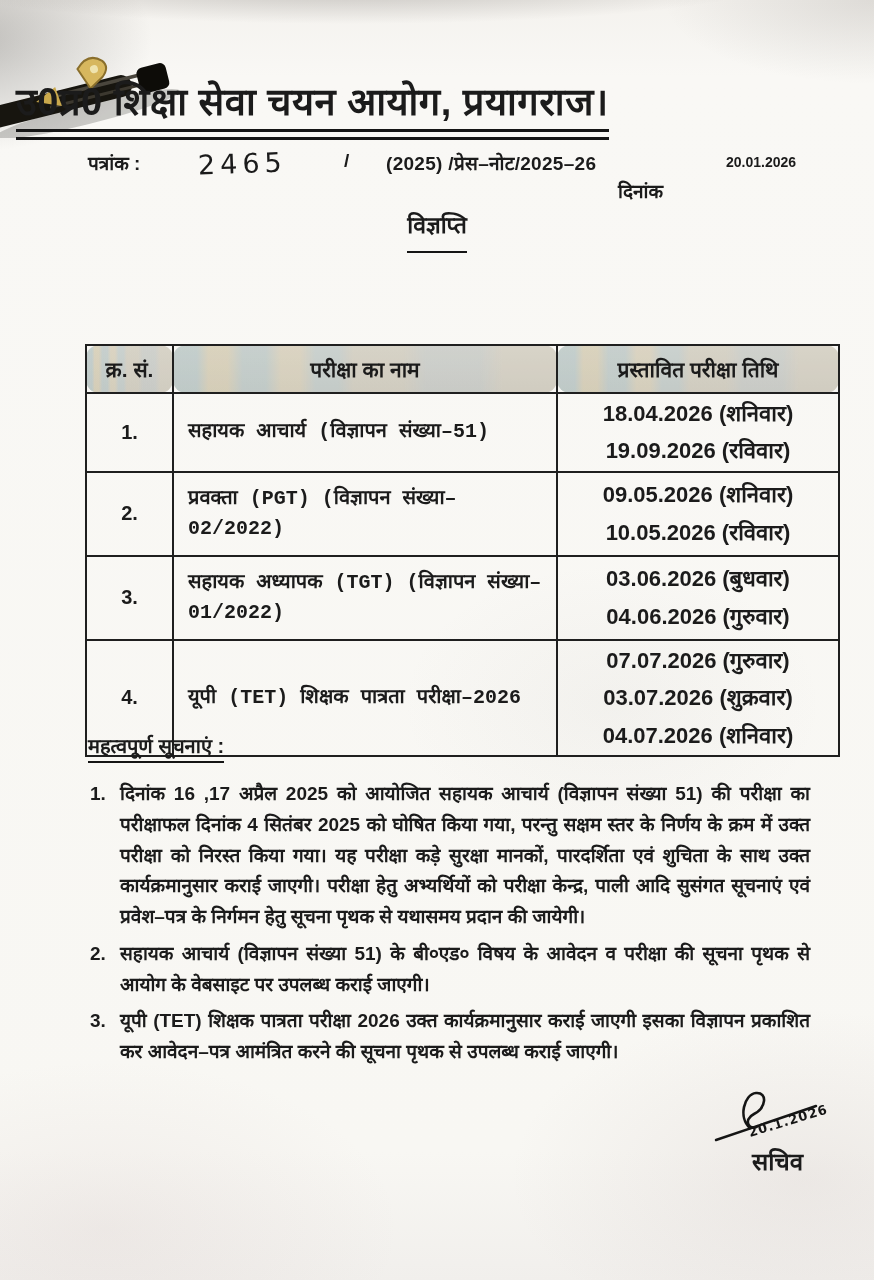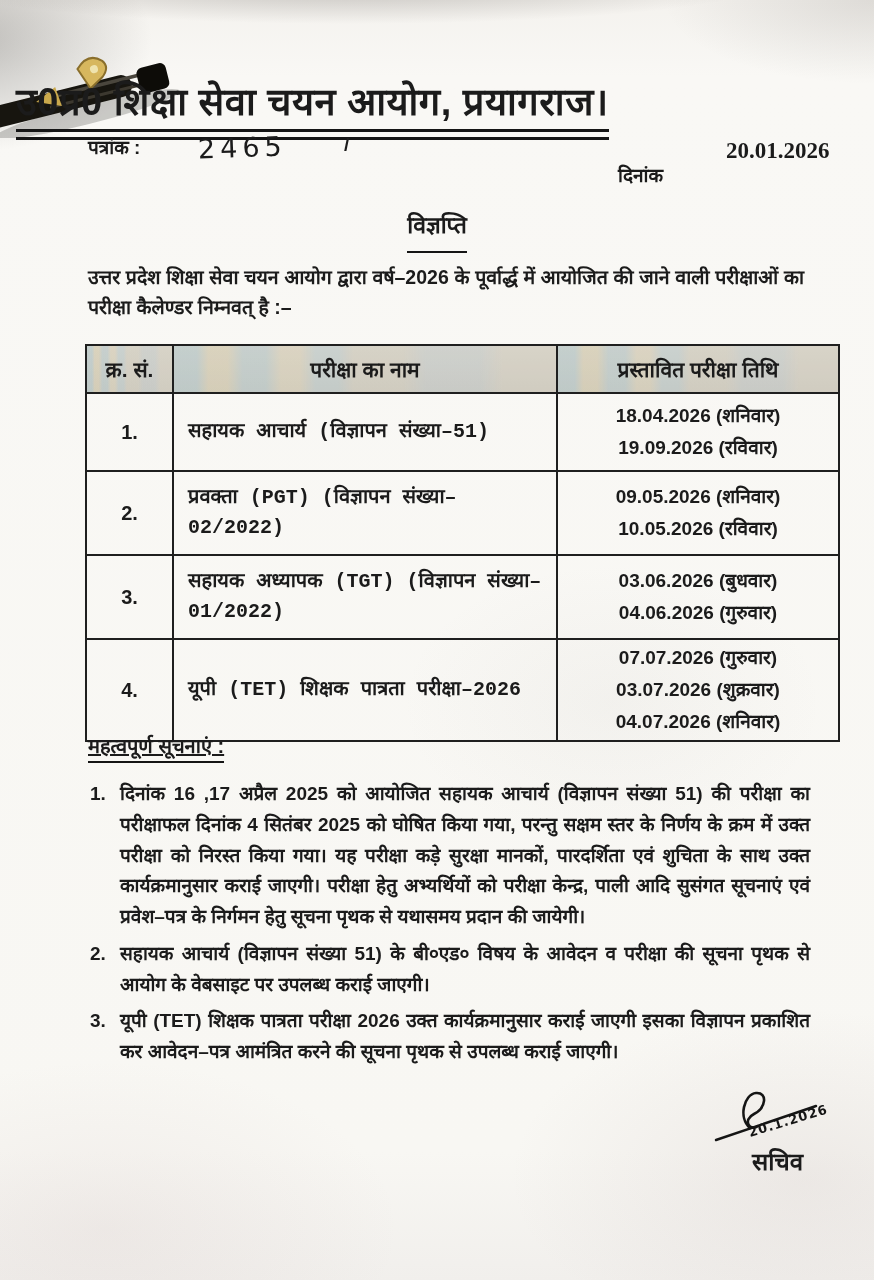--- a/index.html
+++ b/index.html
@@ -23,60 +23,61 @@
   .pen{position:absolute;left:-14px;top:8px;width:250px;height:130px;}
 
   .doc{position:absolute;inset:0;}
 
   
   .title-wrap{position:absolute;top:74px;left:16px;width:874px;text-align:left;}
   .title-outer{display:inline-block;border-bottom:3px solid #151515;padding-bottom:5px;}
   .title-inner{display:inline-block;border-bottom:3px solid #151515;padding-bottom:3px;
     font-size:38px;font-weight:700;letter-spacing:.5px;}
 
-  .meta-row{position:absolute;top:132px;left:0;width:830px;height:40px;font-weight:700;font-size:19px;}
+  .meta-row{position:absolute;top:148px;left:0;width:830px;height:40px;font-weight:700;font-size:19px;}
   .meta-row .patrank-label{position:absolute;left:88px;top:2px;}
   .meta-row .patrank-number{position:absolute;left:198px;top:0px;
     font-weight:400;font-size:27px;letter-spacing:5px;transform:rotate(-2deg);font-family:"DejaVu Sans",sans-serif;}
   .meta-row .slash{position:absolute;left:344px;top:2px;}
   .meta-row .ref{position:absolute;left:386px;top:2px;letter-spacing:.3px;}
   .meta-row .date-label{position:absolute;left:618px;top:2px;margin-top:28px;}
-  .meta-row .date-value{position:absolute;left:726px;top:6px;font-size:23px;font-family:Liberation Serif, serif;}
+  .meta-row .date-value{position:absolute;left:726px;top:6px;font-size:14px;}
 
   .notice-heading-wrap{position:absolute;top:208px;left:0;width:874px;text-align:center;}
   .notice-heading{display:inline-block;font-size:23px;font-weight:700;
     border-bottom:2.5px solid #151515;padding-bottom:11px;}
 
   .intro{position:absolute;top:262px;left:88px;width:716px;
     font-size:19.5px;font-weight:600;line-height:1.55;text-align:justify;}
 
   
   table.cal{position:absolute;top:344px;left:85px;border-collapse:collapse;table-layout:fixed;width:753px;}
   table.cal td,table.cal th{border:2.4px solid #1f1f1f;vertical-align:middle;}
   table.cal th{
     height:44px;font-size:21px;font-weight:700;
     background:
       linear-gradient(90deg, rgba(140,190,200,.25) 0 6%, rgba(225,205,140,.25) 9% 14%, rgba(140,190,200,.22) 18% 24%,
         rgba(230,210,150,.22) 28% 33%, rgba(150,195,205,.20) 37% 43%, rgba(210,200,160,.18) 47% 60%, rgba(160,190,195,.15) 66% 80%, rgba(215,205,170,.2) 86% 100%),
       linear-gradient(180deg,#d8d5cf,#cfccc6);
+    border-radius: 13px;
   }
   .col-sn{width:87px;}
   .col-name{width:384px;}
   .col-date{width:282px;}
   td.sn{height:74px;text-align:center;font-size:20px;font-weight:700;}
   tr.r2 td.sn,tr.r3 td.sn{height:80px;}
   tr.r4 td.sn{height:98px;}
   td.name{padding:6px 12px 6px 14px;font-size:20px;font-weight:600;line-height:1.5;font-family:Liberation Mono, monospace;}
-  td.dates{text-align:center;font-size:19px;font-weight:600;border-radius:9px;}
+  td.dates{text-align:center;font-size:22px;font-weight:600;border-radius:9px;}
   td.dates .dline{line-height:1.7;}
 
   
   .notes{position:absolute;top:732px;left:88px;width:722px;}
   .notes-heading{display:inline-block;font-size:20px;font-weight:700;
-    border-bottom:2.2px solid #151515;padding-bottom:2px;margin-bottom:10px;text-decoration:underline;}
+    border-bottom:2.2px solid #151515;padding-bottom:2px;margin-bottom:10px;}
   .note{display:flex;margin-top:6px;}
   .note-num{width:30px;flex:0 0 30px;font-weight:700;font-size:19px;line-height:1.62;padding-left:2px;}
   .note-text{flex:1;font-size:19px;font-weight:600;line-height:1.62;text-align:justify;}
 
   
   .sig-block{position:absolute;top:1088px;left:690px;width:160px;}
   .sig-svg{display:block;margin-left:8px;}
   .sig-title{font-size:24px;font-weight:700;margin:-8px 0 0 62px;}
 </style>
 </head>
@@ -100,29 +101,29 @@
 <div class="doc">
 
   <div class="title-wrap">
     <span class="title-outer"><span class="title-inner">उ0प्र0 शिक्षा सेवा चयन आयोग, प्रयागराज।</span></span>
   </div>
 
   <div class="meta-row">
     <span class="patrank-label">पत्रांक :</span>
     <span class="patrank-number">2465</span>
     <span class="slash">/</span>
+    <span class="ref">(2025) /प्रेस–नोट/2025–26</span>
     <span class="date-label">दिनांक</span>
     <span class="date-value">20.01.2026</span>
   </div>
 
   <div class="notice-heading-wrap">
     <span class="notice-heading">विज्ञप्ति</span>
   </div>
 
-  <div class="intro">उत्तर प्रदेश शिक्षा सेवा चयन आयोग द्वारा वर्ष–2026 के पूर्वार्द्ध में आयोजित की जाने वाली परीक्षाओं का परीक्षा कैलेण्डर निम्नवत् है :–</div>
 
   <table class="cal">
     <colgroup>
         <col class="col-sn">
         <col class="col-name">
         <col class="col-date">
       </colgroup>
     <tbody>
         <tr>
       <th>क्र. सं.</th>

